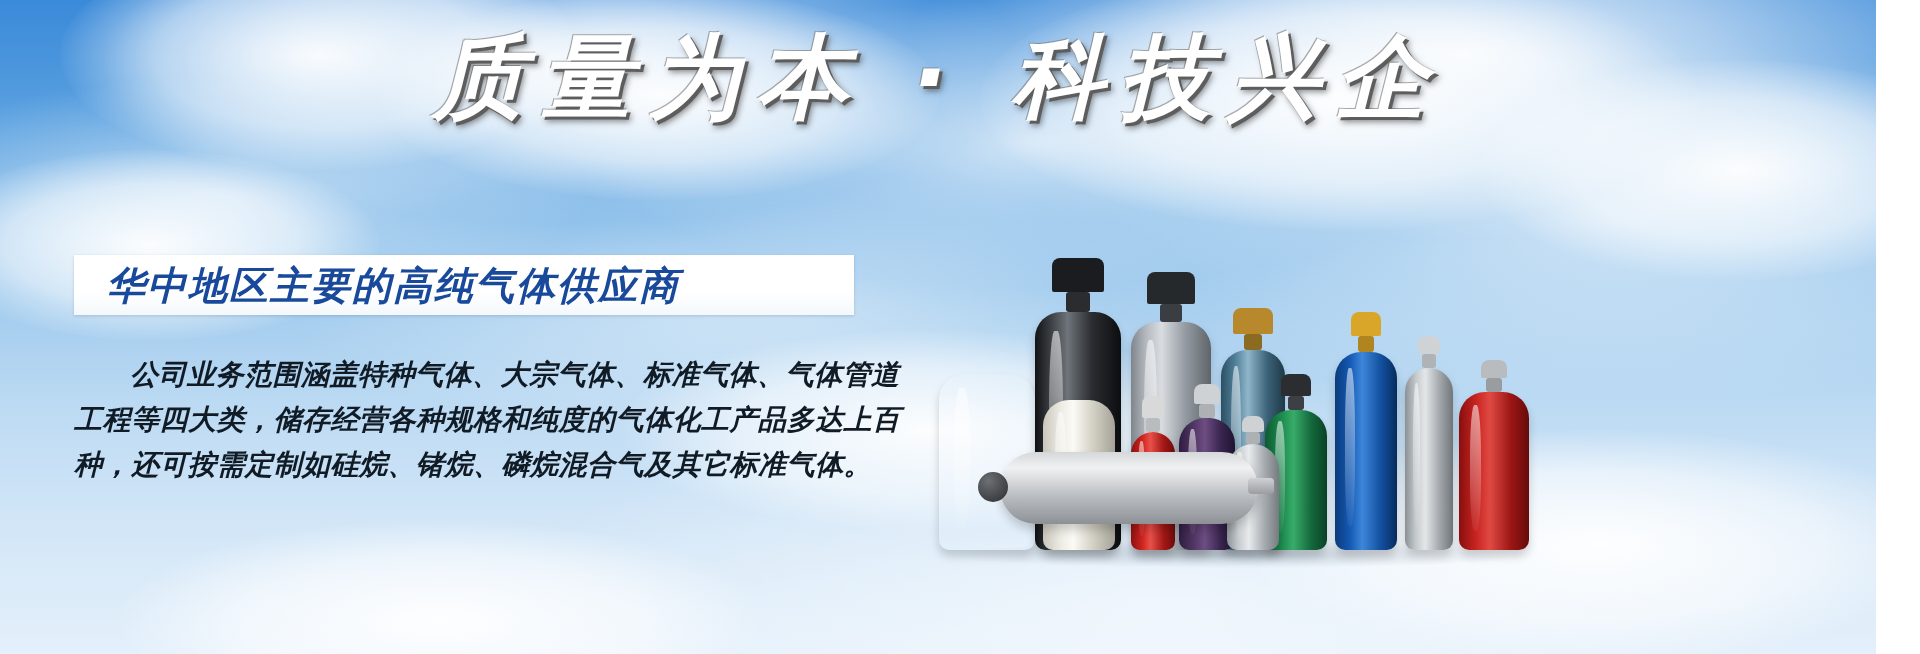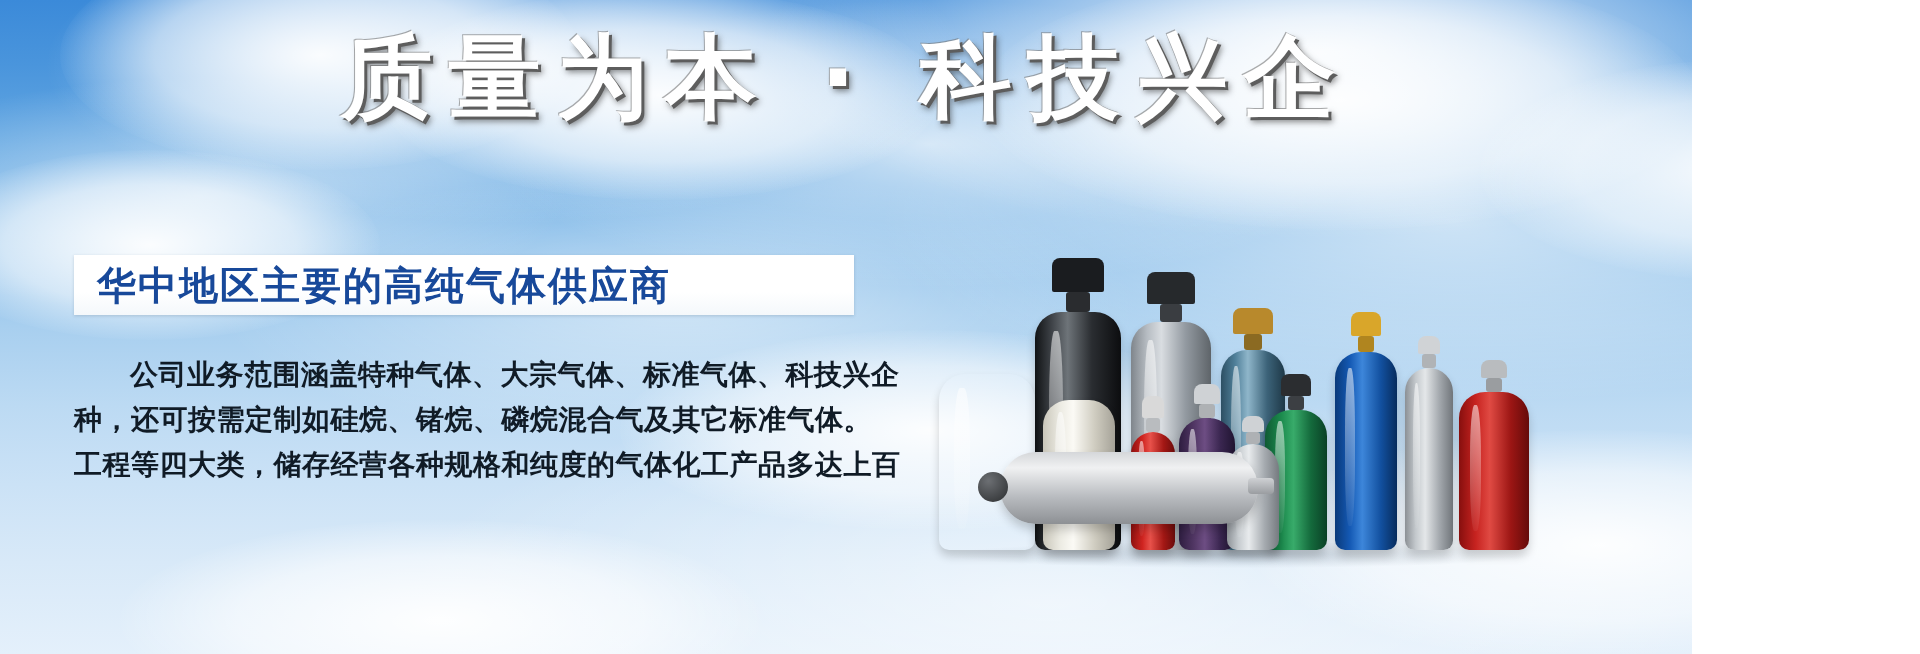--- a/index.html
+++ b/index.html
@@ -3,21 +3,21 @@
 <meta charset="utf-8">
 <title>Banner</title>
 <style>
   html, body {
     margin: 0;
     padding: 0;
     background: #ffffff;
   }
   #banner {
     position: relative;
-    width: 1692px;
+    width: 1876px;
     height: 654px;
     overflow: hidden;
     font-family: "Liberation Sans", sans-serif;
     background:
       radial-gradient(ellipse 900px 300px at 78% 8%, rgba(255,255,255,0.92) 0%, rgba(255,255,255,0.55) 28%, rgba(255,255,255,0.0) 62%),
       radial-gradient(ellipse 700px 240px at 30% 10%, rgba(255,255,255,0.85) 0%, rgba(255,255,255,0.40) 32%, rgba(255,255,255,0.0) 66%),
       radial-gradient(ellipse 620px 200px at 55% 22%, rgba(255,255,255,0.70) 0%, rgba(255,255,255,0.25) 40%, rgba(255,255,255,0.0) 72%),
       radial-gradient(ellipse 520px 170px at 12% 30%, rgba(255,255,255,0.55) 0%, rgba(255,255,255,0.0) 70%),
       radial-gradient(ellipse 820px 260px at 86% 34%, rgba(255,255,255,0.60) 0%, rgba(255,255,255,0.0) 70%),
       radial-gradient(ellipse 640px 190px at 40% 47%, rgba(255,255,255,0.45) 0%, rgba(255,255,255,0.0) 72%),
@@ -25,20 +25,21 @@
       linear-gradient(180deg,
         #3b8ad9 0%,
         #4a95dc 10%,
         #63a7e2 22%,
         #86bce9 36%,
         #a8cfef 50%,
         #bcdaf3 62%,
         #cbe2f6 74%,
         #d8e9f8 86%,
         #e4f0fb 100%);
+    font-style: italic;
   }
 
   
   .cloud {
     position: absolute;
     border-radius: 50%;
     background: radial-gradient(ellipse at center, rgba(255,255,255,0.95) 0%, rgba(255,255,255,0.55) 45%, rgba(255,255,255,0) 72%);
     pointer-events: none;
   }
 
@@ -85,21 +86,21 @@
     box-shadow: 0 1px 3px rgba(20,50,80,0.18);
     display: flex;
     align-items: center;
   }
   .slogan-text {
     font-family: "DejaVu Sans", "Liberation Sans", sans-serif;
     font-weight: bold;
     font-size: 39px;
     color: #18499a;
     letter-spacing: 2px;
-    padding-left: 23px;
+    padding-left: 32px;
     white-space: nowrap;
     line-height: 1;
   }
 
   
   .paragraph {
     position: absolute;
     left: 74px;
     top: 352px;
     width: 790px;
@@ -206,23 +207,23 @@
   <div class="cloud" style="left:120px; top:520px;  width:640px; height:200px;"></div>
 
   <div class="headline-cn">质量为本 · 科技兴企</div>
 
 
   <div class="slogan-box">
     <span class="slogan-text">华中地区主要的高纯气体供应商</span>
   </div>
 
   <div class="paragraph">
-    <div class="line first">公司业务范围涵盖特种气体、大宗气体、标准气体、科技兴企</div>
+    <div class="line first">公司业务范围涵盖特种气体、大宗气体、标准气体、气体管道</div>
+    <div class="line">工程等四大类，储存经营各种规格和纯度的气体化工产品多达上百</div>
     <div class="line">种，还可按需定制如硅烷、锗烷、磷烷混合气及其它标准气体。</div>
-    <div class="line">工程等四大类，储存经营各种规格和纯度的气体化工产品多达上百</div>
   </div>
 
   <div class="shadow-floor"></div>
   <div id="cylinders">
       <div class="cyl" style="left: 100px; width: 86px; height: 238px;">
         <div class="body" style="height: 238px; background: linear-gradient(90deg, rgb(17, 19, 21) 0%, rgb(59, 63, 68) 18%, rgb(110, 116, 121) 38%, rgb(42, 45, 49) 66%, rgb(12, 13, 15) 100%); box-shadow: rgba(0, 0, 0, 0.18) 0px 6px 10px;"></div>
         <div class="gloss"></div>
         <div class="neck" style="width: 24px; height: 20px; bottom: 238px; background: rgb(42, 44, 47);"></div>
         <div class="cap" style="width: 52px; height: 34px; bottom: 258px; background: rgb(26, 28, 31);"></div>
       </div>

